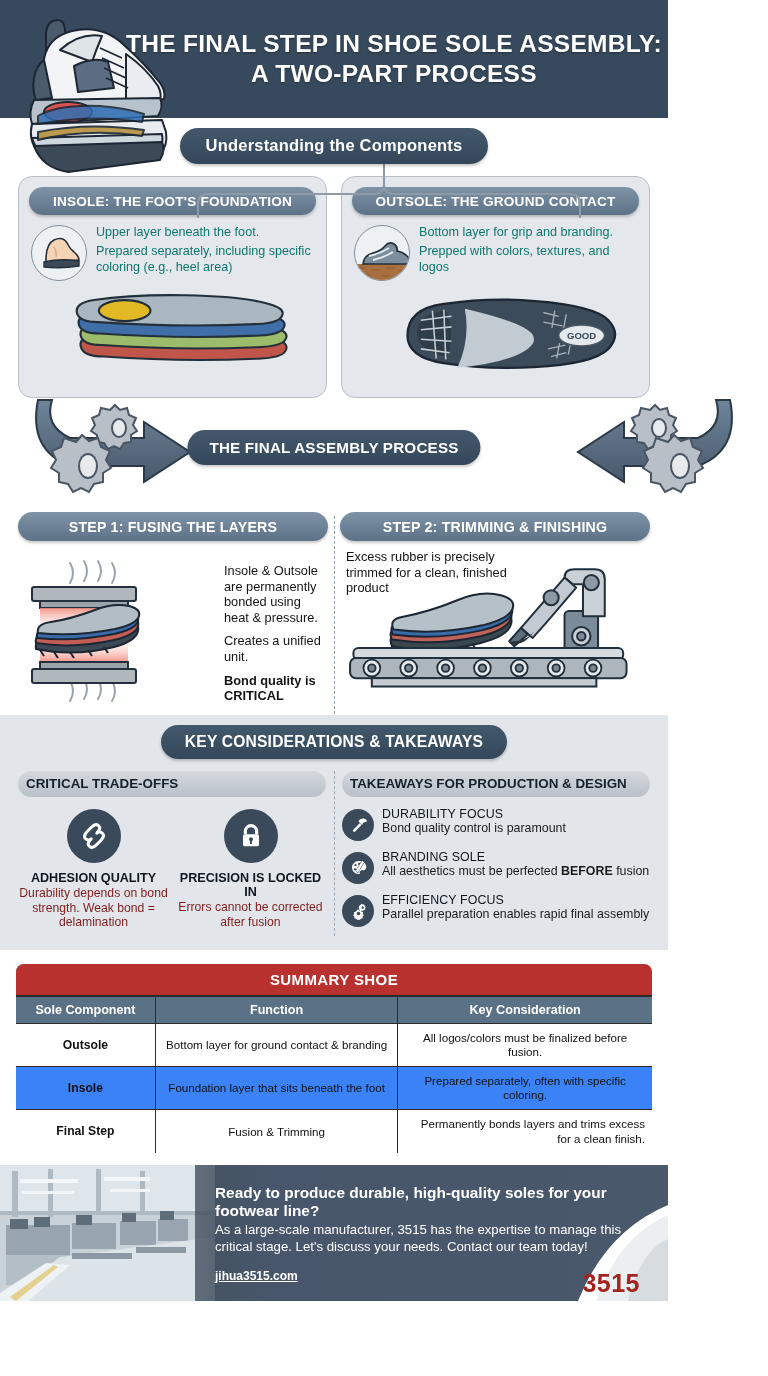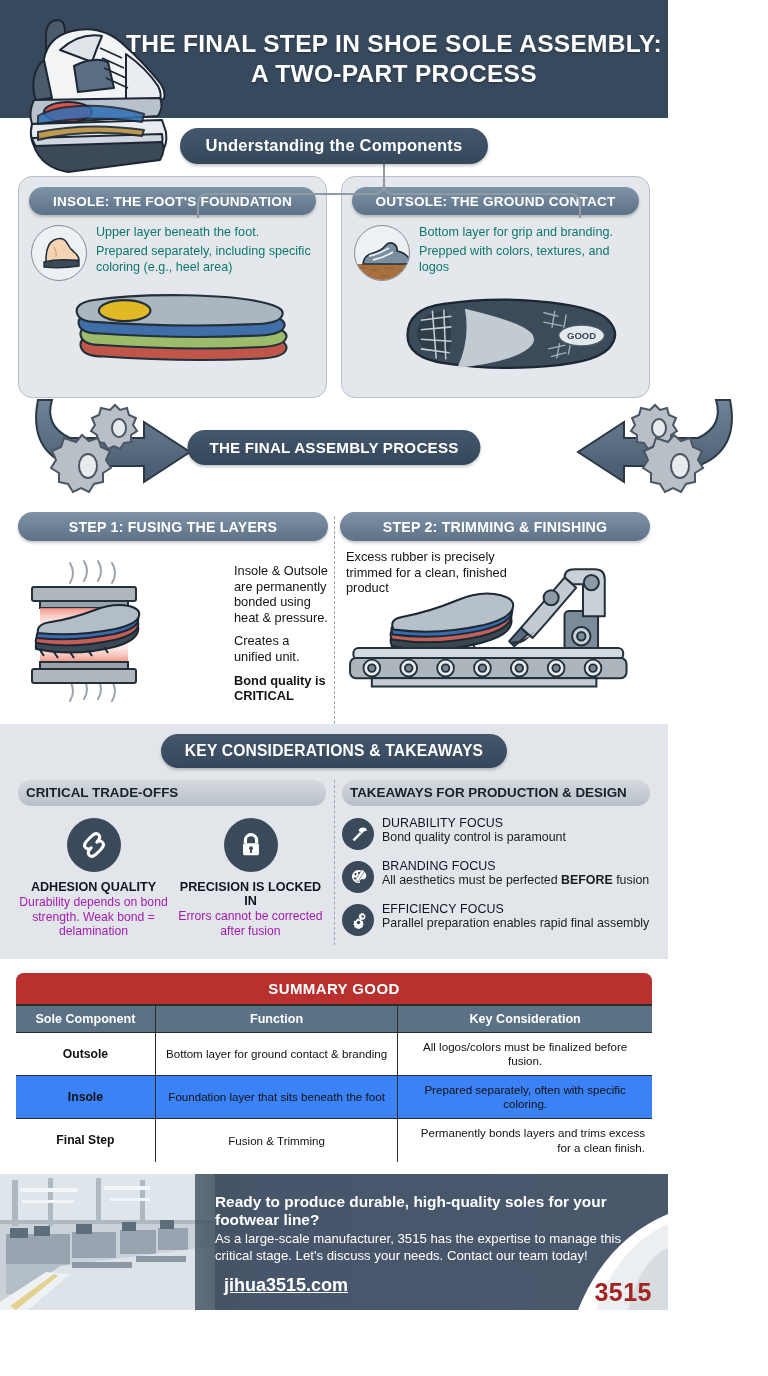--- a/index.html
+++ b/index.html
@@ -69,49 +69,49 @@
   }
 
   
   .steps { display:flex; gap:0; padding: 2px 12px 0; position:relative; }
   .step { flex:1; padding:0 6px; }
   .step-head { display:block; width:100%; padding:6.5px 8px; font-size:14.2px; border-radius:999px; }
   .step-divider {
     position:absolute; left:50%; top:6px; bottom:-152px; width:0;
     border-left:1.6px dashed #9aa7b3;
   }
-  .step-body { display:flex; gap:16px; margin-top:10px; }
+  .step-body { display:flex; gap:6px; margin-top:10px; }
   .step1-art { width:200px; height:160px; flex:0 0 auto; }
   .step1-text { font-size:12.8px; line-height:1.22; color:#141414; padding-top:12px; }
   .step1-text p { margin-bottom:8px; }
   .step1-text .bold { font-weight:700; }
   .step2-wrap { position:relative; margin-top:6px; }
   .step2-text { font-size:12.8px; line-height:1.22; color:#141414; position:absolute; left:6px; top:2px; width:180px; }
   .step2-art { width:100%; height:150px; }
 
   
-  .key-section { background:#e2e6ea; padding:10px 0 14px; margin-top:12px; position:relative; }
+  .key-section { background:#e2e6ea; padding:10px 0 14px; margin-top:3px; position:relative; }
   .key-title-wrap { text-align:center; }
   .key-title { padding:8px 24px; font-size:15.6px; }
   .key-cols { display:flex; margin-top:12px; position:relative; padding:0 10px; }
   .key-col { flex:1; padding:0 8px; }
   .key-col-head {
     display:block; width:100%; padding:5.5px 8px; border-radius:999px;
     background: linear-gradient(#d4d9de,#b8c0c8); color:#15202b; font-weight:700; font-size:13.4px;
   }
   .key-divider { position:absolute; left:50%; top:0; bottom:0; border-left:1.6px dashed #9aa7b3; }
 
   .tradeoffs { display:flex; gap:6px; margin-top:12px; }
   .tradeoff { flex:1; text-align:center; }
   .tradeoff .circ {
     width:54px; height:54px; border-radius:50%; background:#3a4a5a; margin:0 auto 8px;
     display:flex; align-items:center; justify-content:center;
   }
   .tradeoff h4 { font-size:12.6px; font-weight:700; color:#0e1620; margin-bottom:1px; }
-  .tradeoff p { font-size:12.2px; line-height:1.2; color:#a21caf; }
+  .tradeoff p { font-size:12.2px; line-height:1.2; color:#7f1d1d; }
 
   .takeaways { margin-top:10px; }
   .takeaway { display:flex; gap:8px; align-items:flex-start; margin-bottom:9px; }
   .takeaway .circ {
     flex:0 0 auto; width:32px; height:32px; border-radius:50%; background:#3a4a5a;
     display:flex; align-items:center; justify-content:center; margin-top:2px;
   }
   .takeaway h4 { font-size:12.4px; font-weight:400; color:#0e1620; letter-spacing:.1px; }
   .takeaway p { font-size:12.4px; line-height:1.2; color:#1b1b1b; }
   .takeaway p b { font-weight:700; }
@@ -143,24 +143,24 @@
   
   .cta { position:relative; height:136px; overflow:hidden; background:#4a5a68; }
   .cta-photo { position:absolute; left:0; top:0; width:215px; height:136px; }
   .cta-overlay {
     position:absolute; left:195px; top:0; right:0; bottom:0;
     background: linear-gradient(90deg, rgba(66,80,94,.80) 0%, #47566a 14%, #49586b 100%);
   }
   .cta-inner { position:absolute; left:215px; top:19px; right:18px; color:#fff; }
   .cta-h { font-size:15.4px; font-weight:700; line-height:1.2; }
   .cta-p { font-size:13.2px; line-height:1.33; margin-bottom:10px; }
-  .cta-link { font-size:18px; font-weight:700; text-decoration:underline; color:#fff; display:inline-block;margin-left:9px; }
+  .cta-link { font-size:12px; font-weight:700; text-decoration:underline; color:#fff; display:inline-block; }
   .curl { position:absolute; right:0; bottom:0; width:120px; height:96px; }
   .brand3515 {
-    position:absolute; right:16px; bottom:3px; color:#a32420;
+    position:absolute; right:28px; bottom:3px; color:#a32420;
     font-size:25px; font-weight:700; letter-spacing:.5px; z-index:9;
   }
 </style>
 </head>
 <body>
 
 <div class="page">
 
   <div class="header">
     <div class="header-title">
@@ -453,21 +453,21 @@
             <div class="circ">
               <svg viewBox="0 0 32 32" width="19" height="19">
                 <path d="M16 5 a11 11 0 1 0 3 21.6 q-3-2 0-4.6 q3-2.6 6-1 q5-3 4-8 Q27 5 16 5z" fill="#fff"></path>
                 <circle cx="11" cy="12" r="1.9" fill="#3a4a5a"></circle>
                 <circle cx="10" cy="19" r="1.9" fill="#3a4a5a"></circle>
                 <circle cx="17" cy="10" r="1.9" fill="#3a4a5a"></circle>
                 <path d="M22 4 l4 3 -11 18 -4-3z" fill="#fff" stroke="#3a4a5a" stroke-width="1"></path>
               </svg>
             </div>
             <div>
-              <h4>BRANDING FOCUS</h4>
+              <h4>BRANDING SOLE</h4>
               <p>
                 <span>All aesthetics must be perfected </span><b>BEFORE</b><span> fusion</span>
               </p>
             </div>
           </div>
 
           <div class="takeaway">
             <div class="circ">
               <svg viewBox="0 0 32 32" width="19" height="19">
                 <path d="M13 16 l2-2 2 2 3-1 1 3 3 1 -1 3 2 2 -2 2 0 3 -3 1 -2 2 -2-1 -2 1 -2-2 -3-1 0-3 -2-2 2-2 -1-3 3-1z" fill="#fff"></path>
@@ -482,21 +482,21 @@
             </div>
           </div>
 
         </div>
       </div>
     </div>
   </div>
 
   <div class="table-wrap">
     <table class="tbl">
-      <caption>SUMMARY GOOD</caption>
+      <caption>SUMMARY SHOE</caption>
       <thead>
         <tr>
           <th style="width:22%">Sole Component</th>
           <th style="width:38%">Function</th>
           <th style="width:40%">Key Consideration</th>
         </tr>
       </thead>
       <tbody>
         <tr>
           <td class="comp">Outsole</td>

